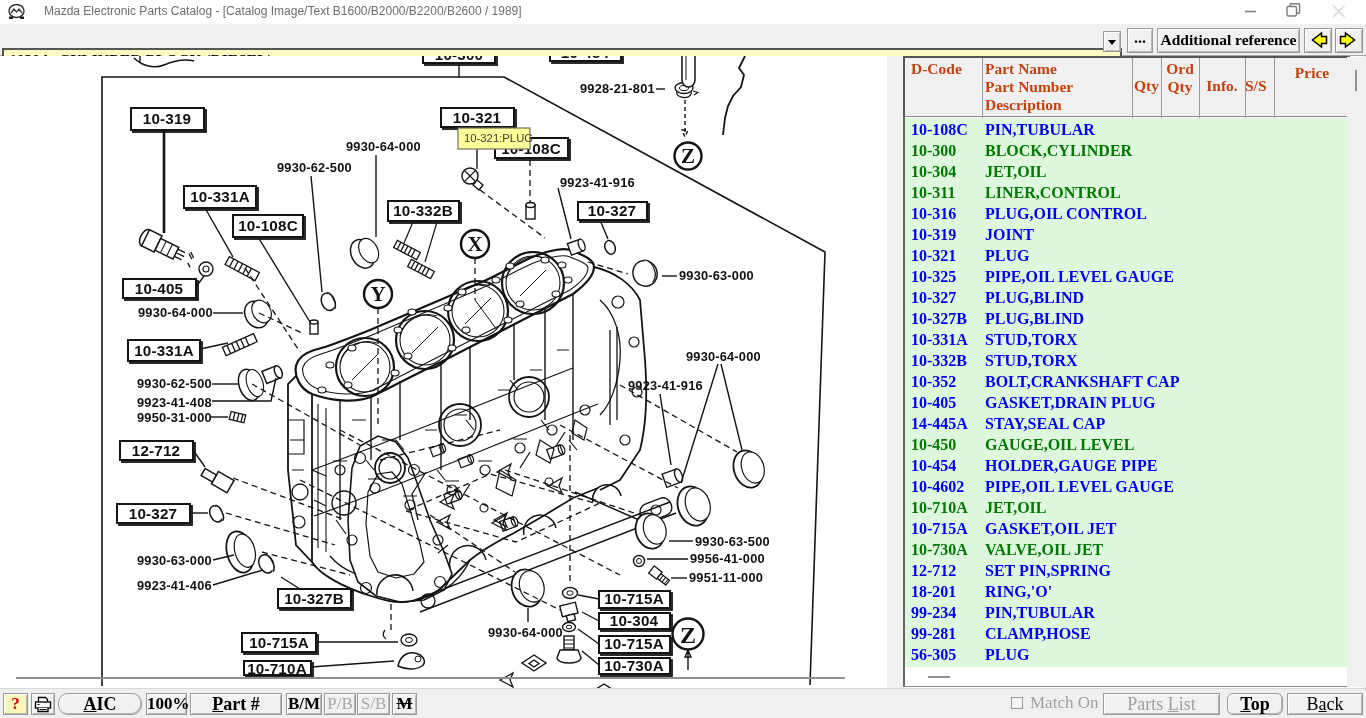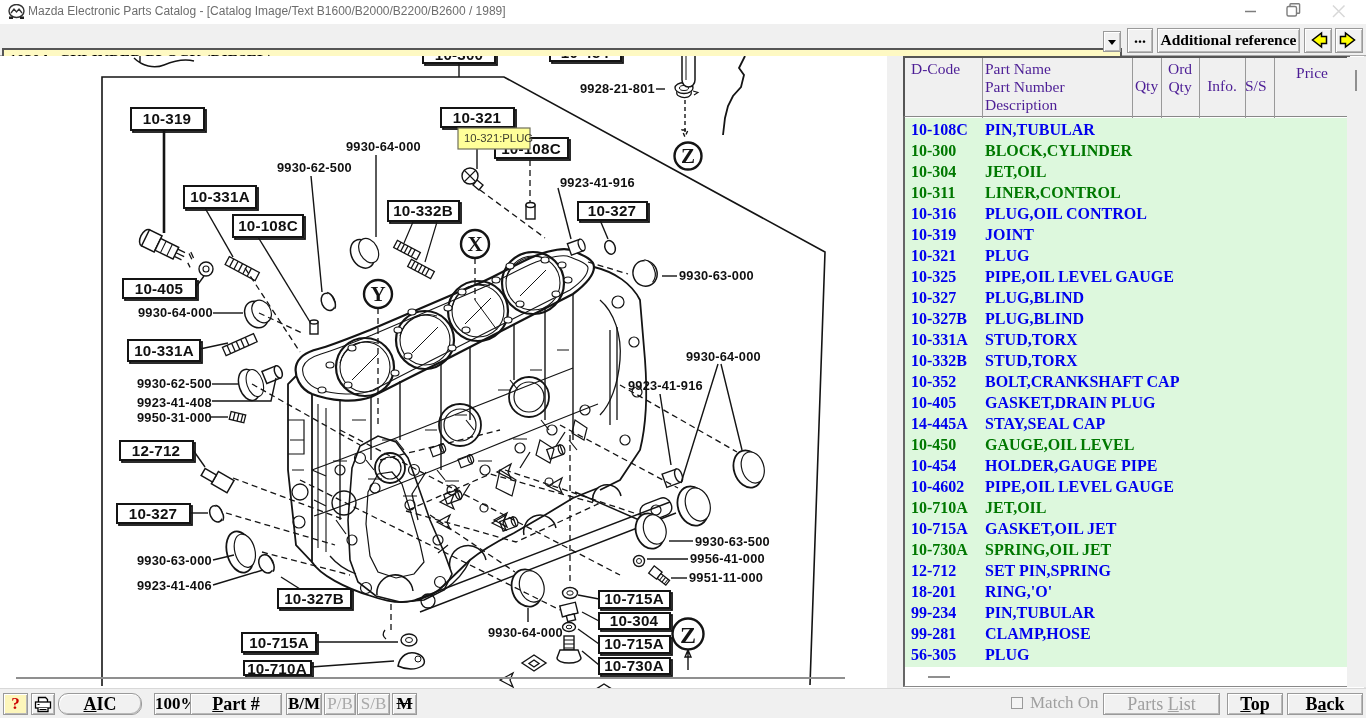--- a/index.html
+++ b/index.html
@@ -1,34 +1,34 @@
 <!DOCTYPE html>
 <html><head>
 <meta charset="utf-8">
 <style>
   html,body{margin:0;padding:0;width:1366px;height:718px;overflow:hidden;background:#fff;}
   *{box-sizing:border-box;}
   .serif{font-family:"Liberation Serif",serif;}
   #app{position:absolute;left:0;top:0;width:1366px;height:718px;border-right:2px solid #e3e3e3;border-bottom:2px solid #e3e3e3;}
   
   #titlebar{position:absolute;left:0;top:0;width:1366px;height:24px;background:#fff;}
-  #titletext{position:absolute;left:28px;top:4px;font-family:"Liberation Sans",sans-serif;font-size:12px;color:#6d6d6d;}
+  #titletext{position:absolute;left:44px;top:4px;font-family:"Liberation Sans",sans-serif;font-size:12px;color:#6d6d6d;}
   
   #comborow{position:absolute;left:0;top:24px;width:1366px;height:32px;background:#f0f0f0;border-bottom:1px solid #a8a8a8;}
   #combofield{position:absolute;left:2px;top:24px;width:1120px;height:23px;background:#fef9c3;border:2px solid #555;border-bottom-color:#777;}
   #combotext{position:absolute;left:5px;top:1px;font-family:"Liberation Serif",serif;font-weight:bold;font-size:15.5px;color:#000;}
   .btn{position:absolute;background:#f1f1f1;border:1px solid #9a9a9a;box-shadow:inset 1px 1px 0 #ffffff, inset -1px -1px 0 #b8b8b8;font-family:"Liberation Serif",serif;text-align:center;}
   
   #diag{position:absolute;left:0;top:56px;width:887px;height:632px;background:#fff;}
   #vtrack{position:absolute;left:887px;top:56px;width:16px;height:632px;background:#f0f0f0;}
   
   #tbl{position:absolute;left:903px;top:56px;width:447px;height:631px;border-left:2px solid #666;border-top:2px solid #666;border-bottom:2px solid #888;background:#fff;}
   #thead{position:absolute;left:903px;top:56px;width:444px;height:61px;background:#f0f0f0;border-bottom:1px solid #888;border-left:2px solid #555;border-top:2px solid #555;}
   .hv{position:absolute;top:0;width:1px;height:60px;background:#999;}
-  .htxt{position:absolute;font-family:"Liberation Serif",serif;font-weight:normal;font-size:15.5px;color:#4c1d95;}
+  .htxt{position:absolute;font-family:"Liberation Serif",serif;font-weight:bold;font-size:15.5px;color:#c2410c;}
   #tbody{position:absolute;left:905px;top:118px;width:442px;height:549px;background:#ddf8dd;}
   .row{position:absolute;height:21px;font-family:"Liberation Serif",serif;font-weight:bold;font-size:16px;white-space:pre;}
   .code{position:absolute;left:6px;top:0;}
   .name{position:absolute;left:80px;top:0;}
   .blue{color:#0000ee;}
   .green{color:#007800;}
   #tscrollgap{position:absolute;left:905px;top:667px;width:442px;height:19px;background:#fff;}
   #rtrack{position:absolute;left:1347px;top:57px;width:19px;height:630px;background:#f0f0f0;}
   
   #btoolbar{position:absolute;left:0;top:688px;width:1366px;height:30px;background:#f0f0f0;border-top:1px solid #d8d8d8;}
@@ -607,21 +607,21 @@
     <div class="row blue" style="top:213px"><span class="code">10-331A</span><span class="name">STUD,TORX</span></div>
     <div class="row blue" style="top:234px"><span class="code">10-332B</span><span class="name">STUD,TORX</span></div>
     <div class="row blue" style="top:255px"><span class="code">10-352</span><span class="name">BOLT,CRANKSHAFT CAP</span></div>
     <div class="row blue" style="top:276px"><span class="code">10-405</span><span class="name">GASKET,DRAIN PLUG</span></div>
     <div class="row blue" style="top:297px"><span class="code">14-445A</span><span class="name">STAY,SEAL CAP</span></div>
     <div class="row green" style="top:318px"><span class="code">10-450</span><span class="name">GAUGE,OIL LEVEL</span></div>
     <div class="row blue" style="top:339px"><span class="code">10-454</span><span class="name">HOLDER,GAUGE PIPE</span></div>
     <div class="row blue" style="top:360px"><span class="code">10-4602</span><span class="name">PIPE,OIL LEVEL GAUGE</span></div>
     <div class="row green" style="top:381px"><span class="code">10-710A</span><span class="name">JET,OIL</span></div>
     <div class="row blue" style="top:402px"><span class="code">10-715A</span><span class="name">GASKET,OIL JET</span></div>
-    <div class="row green" style="top:423px"><span class="code">10-730A</span><span class="name">SPRING,OIL JET</span></div>
+    <div class="row green" style="top:423px"><span class="code">10-730A</span><span class="name">VALVE,OIL JET</span></div>
     <div class="row blue" style="top:444px"><span class="code">12-712</span><span class="name">SET PIN,SPRING</span></div>
     <div class="row blue" style="top:465px"><span class="code">18-201</span><span class="name">RING,'O'</span></div>
     <div class="row blue" style="top:486px"><span class="code">99-234</span><span class="name">PIN,TUBULAR</span></div>
     <div class="row blue" style="top:507px"><span class="code">99-281</span><span class="name">CLAMP,HOSE</span></div>
     <div class="row blue" style="top:528px"><span class="code">56-305</span><span class="name">PLUG</span></div>
   </div>
   <div id="tscrollgap">
       <div style="position:absolute;left:23px;top:9px;width:22px;height:2px;background:#8f8f8f"></div>
     </div>
   <div id="rtrack">
@@ -632,25 +632,25 @@
     <div class="btn" style="left:3px;top:4px;width:25px;height:22px;background:#fdf6bb;font-weight:bold;font-size:17px;line-height:20px;color:#cc0000;">?</div>
     <div class="btn" style="left:31px;top:4px;width:24px;height:22px;">
       <svg width="22" height="20" viewBox="0 0 22 20">
           <path d="M6.5,8 V3.5 h7 l2,2 V8" fill="#fff" stroke="#000" stroke-width="1.3"></path>
           <rect x="3.5" y="8" width="15" height="6" fill="#fff" stroke="#000" stroke-width="1.3"></rect>
           <path d="M6,14 v3.5 h10 V14" fill="#fff" stroke="#000" stroke-width="1.3"></path>
           <path d="M7.5,15.5 h7 M5.5,10.5 h2" stroke="#000" stroke-width="1"></path>
         </svg>
     </div>
     <div class="btn" style="left:58px;top:4px;width:84px;height:22px;font-weight:bold;font-size:18px;line-height:20px;border-radius:10px;"><span style="text-decoration:underline">A</span>IC</div>
-    <div class="btn" style="left:146px;top:4px;width:41px;height:22px;font-weight:bold;font-size:17px;line-height:20px;margin-left:8px;">100%</div>
+    <div class="btn" style="left:146px;top:4px;width:41px;height:22px;font-weight:bold;font-size:17px;line-height:20px;">100%</div>
     <div class="btn" style="left:190px;top:4px;width:92px;height:22px;font-weight:bold;font-size:18px;line-height:20px;"><span style="text-decoration:underline">P</span>art #</div>
     <div class="btn" style="left:286px;top:4px;width:36px;height:22px;font-weight:bold;font-size:17px;line-height:20px;">B/M</div>
     <div class="btn" style="left:324px;top:4px;width:32px;height:22px;font-size:17px;line-height:20px;color:#a9a9a9;">P/B</div>
     <div class="btn" style="left:357px;top:4px;width:33px;height:22px;font-size:17px;line-height:20px;color:#a9a9a9;">S/B</div>
     <div class="btn" style="left:392px;top:4px;width:25px;height:22px;font-weight:bold;font-size:17px;line-height:20px;"><span style="text-decoration:line-through">M</span></div>
     <div style="position:absolute;left:1011px;top:8px;width:12px;height:12px;border:1px solid #9a9a9a;background:#f4f4f4;"></div>
     <div class="serif" style="position:absolute;left:1030px;top:4px;font-size:17px;color:#a0a0a0;">Match On</div>
     <div class="btn" style="left:1103px;top:4px;width:117px;height:22px;font-size:18px;line-height:20px;color:#a0a0a0;">Parts <span style="text-decoration:underline">L</span>ist</div>
-    <div class="btn" style="left:1227px;top:4px;width:56px;height:22px;font-weight:bold;font-size:18px;line-height:20px;"><span style="text-decoration:underline">T</span>op</div>
-    <div class="btn" style="left:1287px;top:4px;width:76px;height:22px;font-weight:bold;font-size:18px;line-height:20px;">B<span style="text-decoration:underline">a</span>ck</div>
+    <div class="btn" style="left:1227px;top:4px;width:56px;height:22px;font-weight:bold;font-size:18px;line-height:20px;border-radius:6px;"><span style="text-decoration:underline">T</span>op</div>
+    <div class="btn" style="left:1287px;top:4px;width:76px;height:22px;font-weight:normal;font-size:18px;line-height:20px;">B<span style="text-decoration:underline">a</span>ck</div>
   </div>
 </div>
 
 </body></html>

